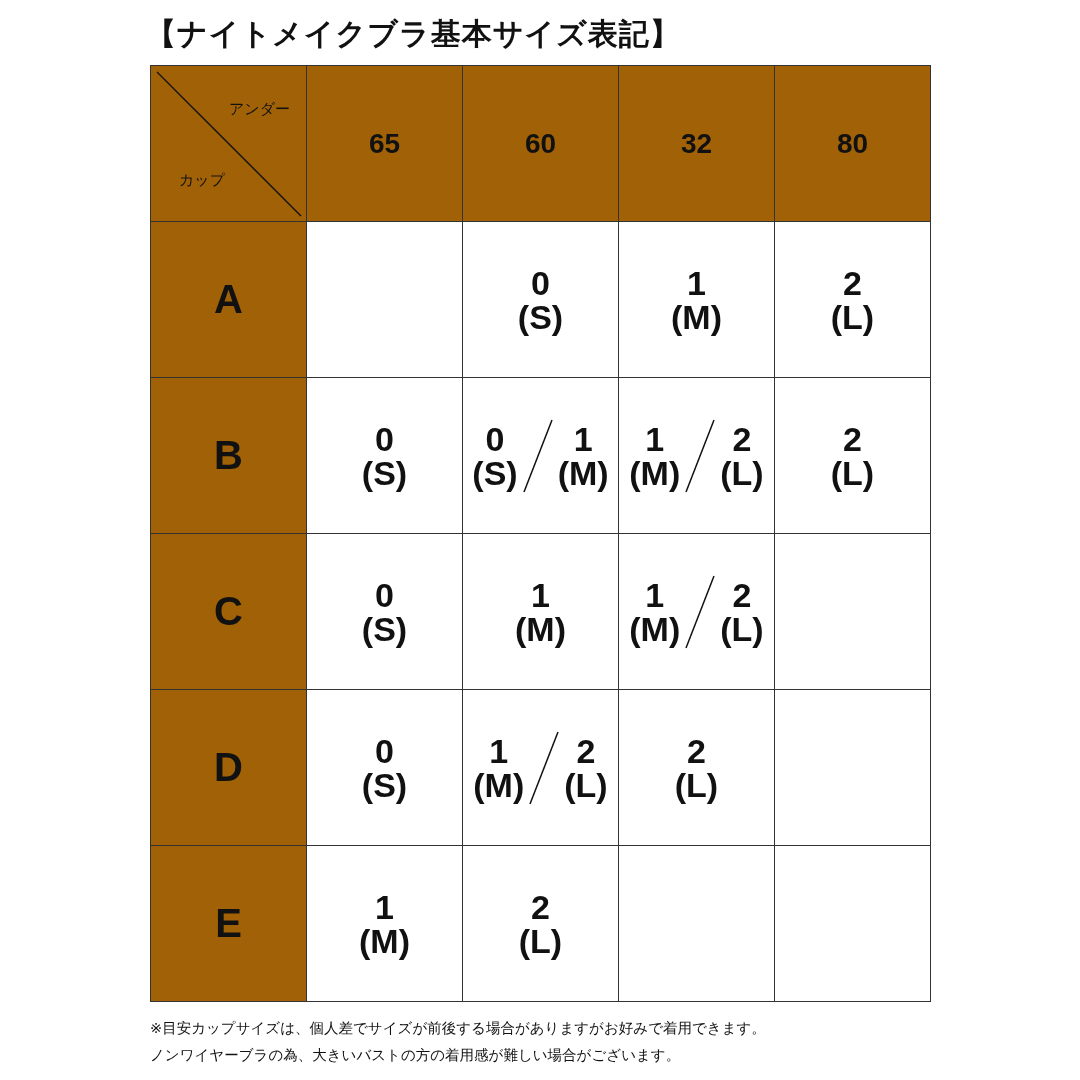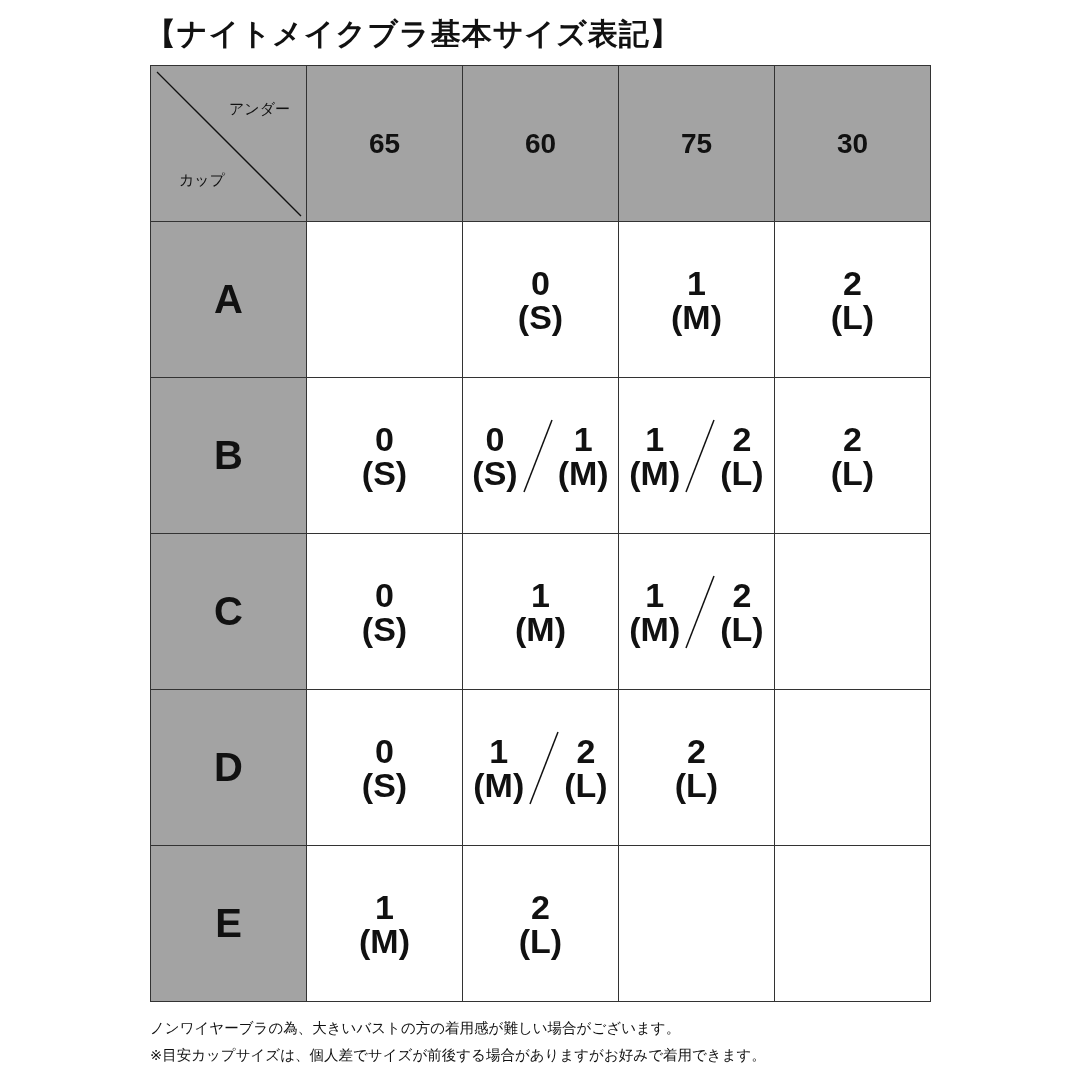--- a/index.html
+++ b/index.html
@@ -1,20 +1,20 @@
 <!DOCTYPE html>
 <html><head>
 <meta charset="utf-8">
 <style>
   html,body{margin:0;padding:0;background:#fff;}
   body{width:1080px;height:1080px;position:relative;overflow:hidden;font-family:"DejaVu Sans","Liberation Sans",sans-serif;color:#111;}
   .title{position:absolute;left:146px;top:14px;font-size:30px;font-weight:bold;letter-spacing:1px;white-space:nowrap;text-align:center;}
   table{position:absolute;left:150px;top:65px;border-collapse:collapse;table-layout:fixed;}
   td{width:155px;height:155px;border:1.5px solid #333;padding:0;text-align:center;vertical-align:middle;font-family:"Liberation Sans",sans-serif;font-weight:bold;position:relative;}
-  .hd{background:#a3a3a3;}
+  .hd{background:#a16207;}
   .colh{font-size:28px;}
   .rowh{font-size:40px;}
   .corner{position:relative;}
   .corner svg{position:absolute;left:0;top:0;}
   .under{position:absolute;right:16px;top:34px;font-size:15px;font-weight:normal;font-family:"DejaVu Sans",sans-serif;}
   .cup{position:absolute;left:28px;top:105px;font-size:15px;font-weight:normal;font-family:Liberation Sans, sans-serif;}
   .sz{display:inline-block;font-size:34px;line-height:34px;}
   .pair{display:flex;justify-content:center;align-items:center;gap:0;}
   .slash{display:inline-block;width:40px;height:80px;}
   .notes{position:absolute;left:150px;top:1015px;font-size:14.5px;line-height:27px;font-family:"DejaVu Sans",sans-serif;}
@@ -29,22 +29,22 @@
     <tr>
       <td class="hd corner">
         <svg width="155" height="155">
             <line x1="6" y1="6" x2="150" y2="150" stroke="#111" stroke-width="1.3"></line>
           </svg>
         <span class="under">アンダー</span>
         <span class="cup">カップ</span>
       </td>
       <td class="hd colh">65</td>
       <td class="hd colh">60</td>
-      <td class="hd colh">75</td>
-      <td class="hd colh">30</td>
+      <td class="hd colh">32</td>
+      <td class="hd colh">80</td>
     </tr>
   <tr>
         <td class="hd rowh">A</td>
         <td>
           <div class="pair"></div>
         </td>
         <td>
           <div class="pair">
             <span class="sz">
               <div>0</div>
@@ -214,15 +214,15 @@
           <div class="pair"></div>
         </td>
         <td>
           <div class="pair"></div>
         </td>
       </tr>
     </tbody>
 </table>
 
 <div class="notes">
+  <div>※目安カップサイズは、個人差でサイズが前後する場合がありますがお好みで着用できます。</div>
   <div>ノンワイヤーブラの為、大きいバストの方の着用感が難しい場合がございます。</div>
-  <div>※目安カップサイズは、個人差でサイズが前後する場合がありますがお好みで着用できます。</div>
 </div>
 
 </body></html>

